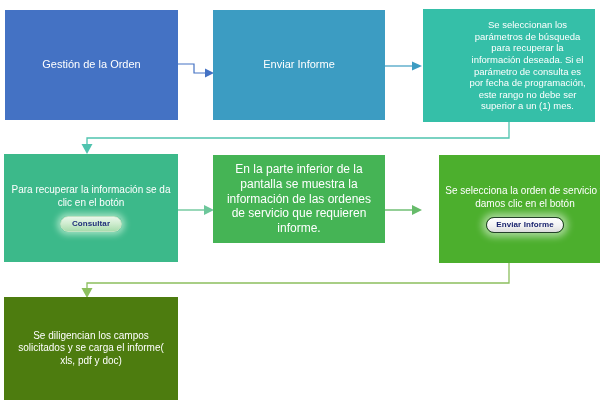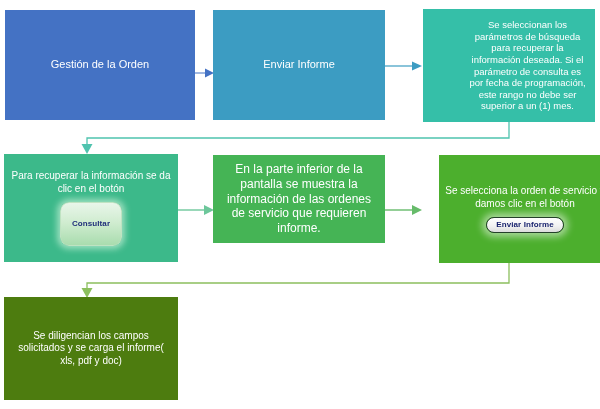--- a/index.html
+++ b/index.html
@@ -19,21 +19,21 @@
     align-items:center;
     justify-content:center;
     color:#ffffff;
     text-align:center;
     line-height:1.22;
     padding:4px 6px;
   }
   .node .txt{display:block;white-space:pre-line;}
 
   
-  #n-gestion{left:5px;  top:10px;  width:190px;height:110px;background:#4472C4;font-size:11px;}
+  #n-gestion{left:5px;  top:10px;  width:173px;height:110px;background:#4472C4;font-size:11px;}
   #n-enviar{ left:213px;top:10px;  width:172px;height:110px;background:#3C9CC2;font-size:11px;}
   #n-params{ left:423px;top:9px;   width:172px;height:113px;background:#35BFA8;font-size:9.5px;padding-left:43px;}
 
   
   #n-recuperar{left:4px;  top:154px;width:174px;height:108px;background:#3CB98A;font-size:10px;}
   #n-pantalla{ left:213px;top:155px;width:172px;height:88px;background:#45B455;font-size:12px;}
   #n-seleccion{left:423px;top:155px;width:172px;height:108px;background:#4CAF2D;font-size:10px;margin-left:16px;}
 
   
   #n-diligencia{left:4px;top:297px;width:174px;height:103px;background:#4d7c0f;font-size:10px;}
@@ -43,21 +43,21 @@
     display:inline-block;
     margin-top:7px;
     border-radius:9px;
     color:#1F2E7A;
     font-weight:bold;
     letter-spacing:.1px;
     white-space:nowrap;
   }
   .btn-consultar{
     font-size:8px;
-    padding:16px 11px;
+    padding:2px 11px;
     background:linear-gradient(180deg,#e9f6ea 0%,#cfeccf 48%,#a9dcae 100%);
     border:1px solid #bfe3c2;
     box-shadow:0 0 6px 3px rgba(235,255,235,.55);
   }
   .btn-enviar-informe{
     font-size:8px;
     padding:2px 9px;
     background:linear-gradient(180deg,#ffffff 0%,#f2f2f2 55%,#dcdcdc 100%);
     border:1.5px solid #24402a;
     border-radius:10px;

